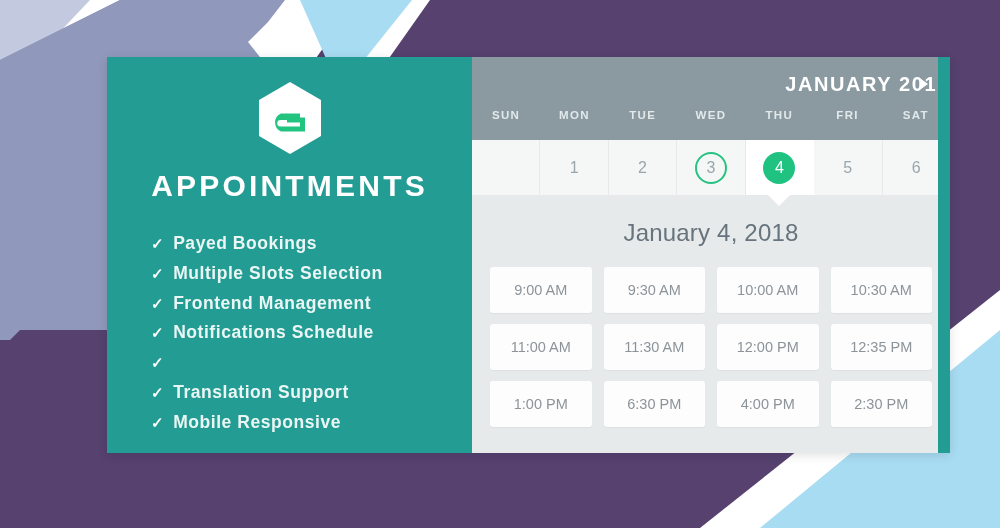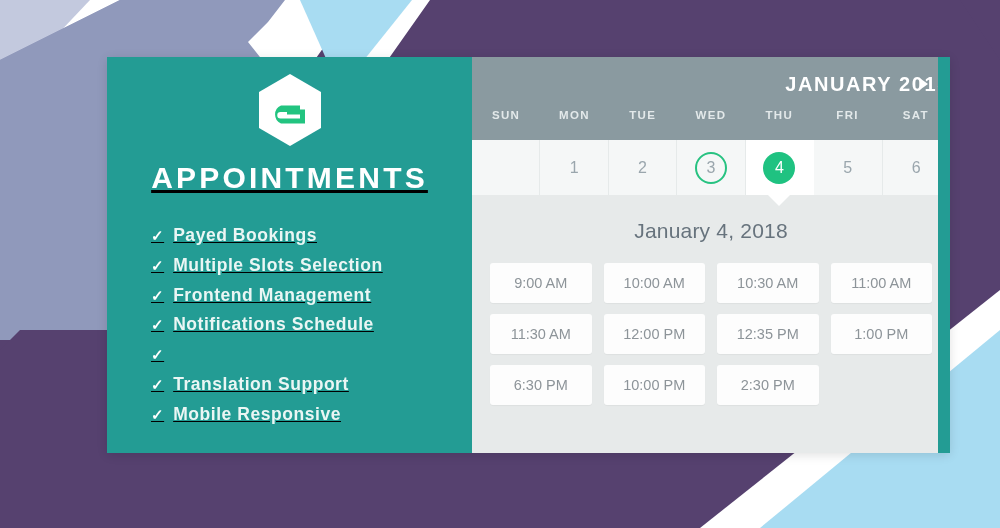--- a/index.html
+++ b/index.html
@@ -31,26 +31,25 @@
     z-index: 5;
     display: flex;
     box-shadow: 0 2px 10px rgba(0,0,0,0.12);
   }
 
   
   .promo-panel {
     width: 365px;
     height: 100%;
     background: #239c94;
-    padding-top: 16px;
+    padding-top: 24px;
     display: flex;
     flex-direction: column;
     align-items: center;
     flex: 0 0 365px;
-    text-decoration: underline;
   }
 
   .logo-hex {
     width: 66px;
     height: 74px;
     position: relative;
     margin-bottom: 14px;
   }
 
   .promo-title {
@@ -198,35 +197,35 @@
     flex: 1 1 auto;
     background: #e7eaea;
     padding: 24px 18px 14px 18px;
     display: flex;
     flex-direction: column;
   }
 
   .selected-date {
     text-align: center;
     color: #67737d;
-    font-size: 21px;
+    font-size: 24px;
     margin-bottom: 20px;
     letter-spacing: 0.2px;
   }
 
   .slot-grid {
     display: grid;
     grid-template-columns: repeat(4, 1fr);
     gap: 11px 12px;
   }
 
   .slot {
     background: #fdfdfd;
     border-radius: 3px;
-    height: 40px;
+    height: 46px;
     display: flex;
     align-items: center;
     justify-content: center;
     color: #8d9499;
     font-size: 14.5px;
     cursor: pointer;
     box-shadow: 0 1px 1px rgba(0,0,0,0.04);
   }
 
   
@@ -358,29 +357,30 @@
       <div class="day-cell">
         <span class="day-num">6</span>
       </div>
     </div>
 
     <div class="slots-area">
       <div class="selected-date">January 4, 2018</div>
 
       <div class="slot-grid">
         <div class="slot">9:00 AM</div>
+        <div class="slot">9:30 AM</div>
         <div class="slot">10:00 AM</div>
         <div class="slot">10:30 AM</div>
         <div class="slot">11:00 AM</div>
         <div class="slot">11:30 AM</div>
         <div class="slot">12:00 PM</div>
         <div class="slot">12:35 PM</div>
         <div class="slot">1:00 PM</div>
         <div class="slot">6:30 PM</div>
-        <div class="slot">10:00 PM</div>
+        <div class="slot">4:00 PM</div>
         <div class="slot">2:30 PM</div>
       </div>
     </div>
 
   </div>
 </div>
 
 <div class="edge-strip"></div>
 
 </body></html>

